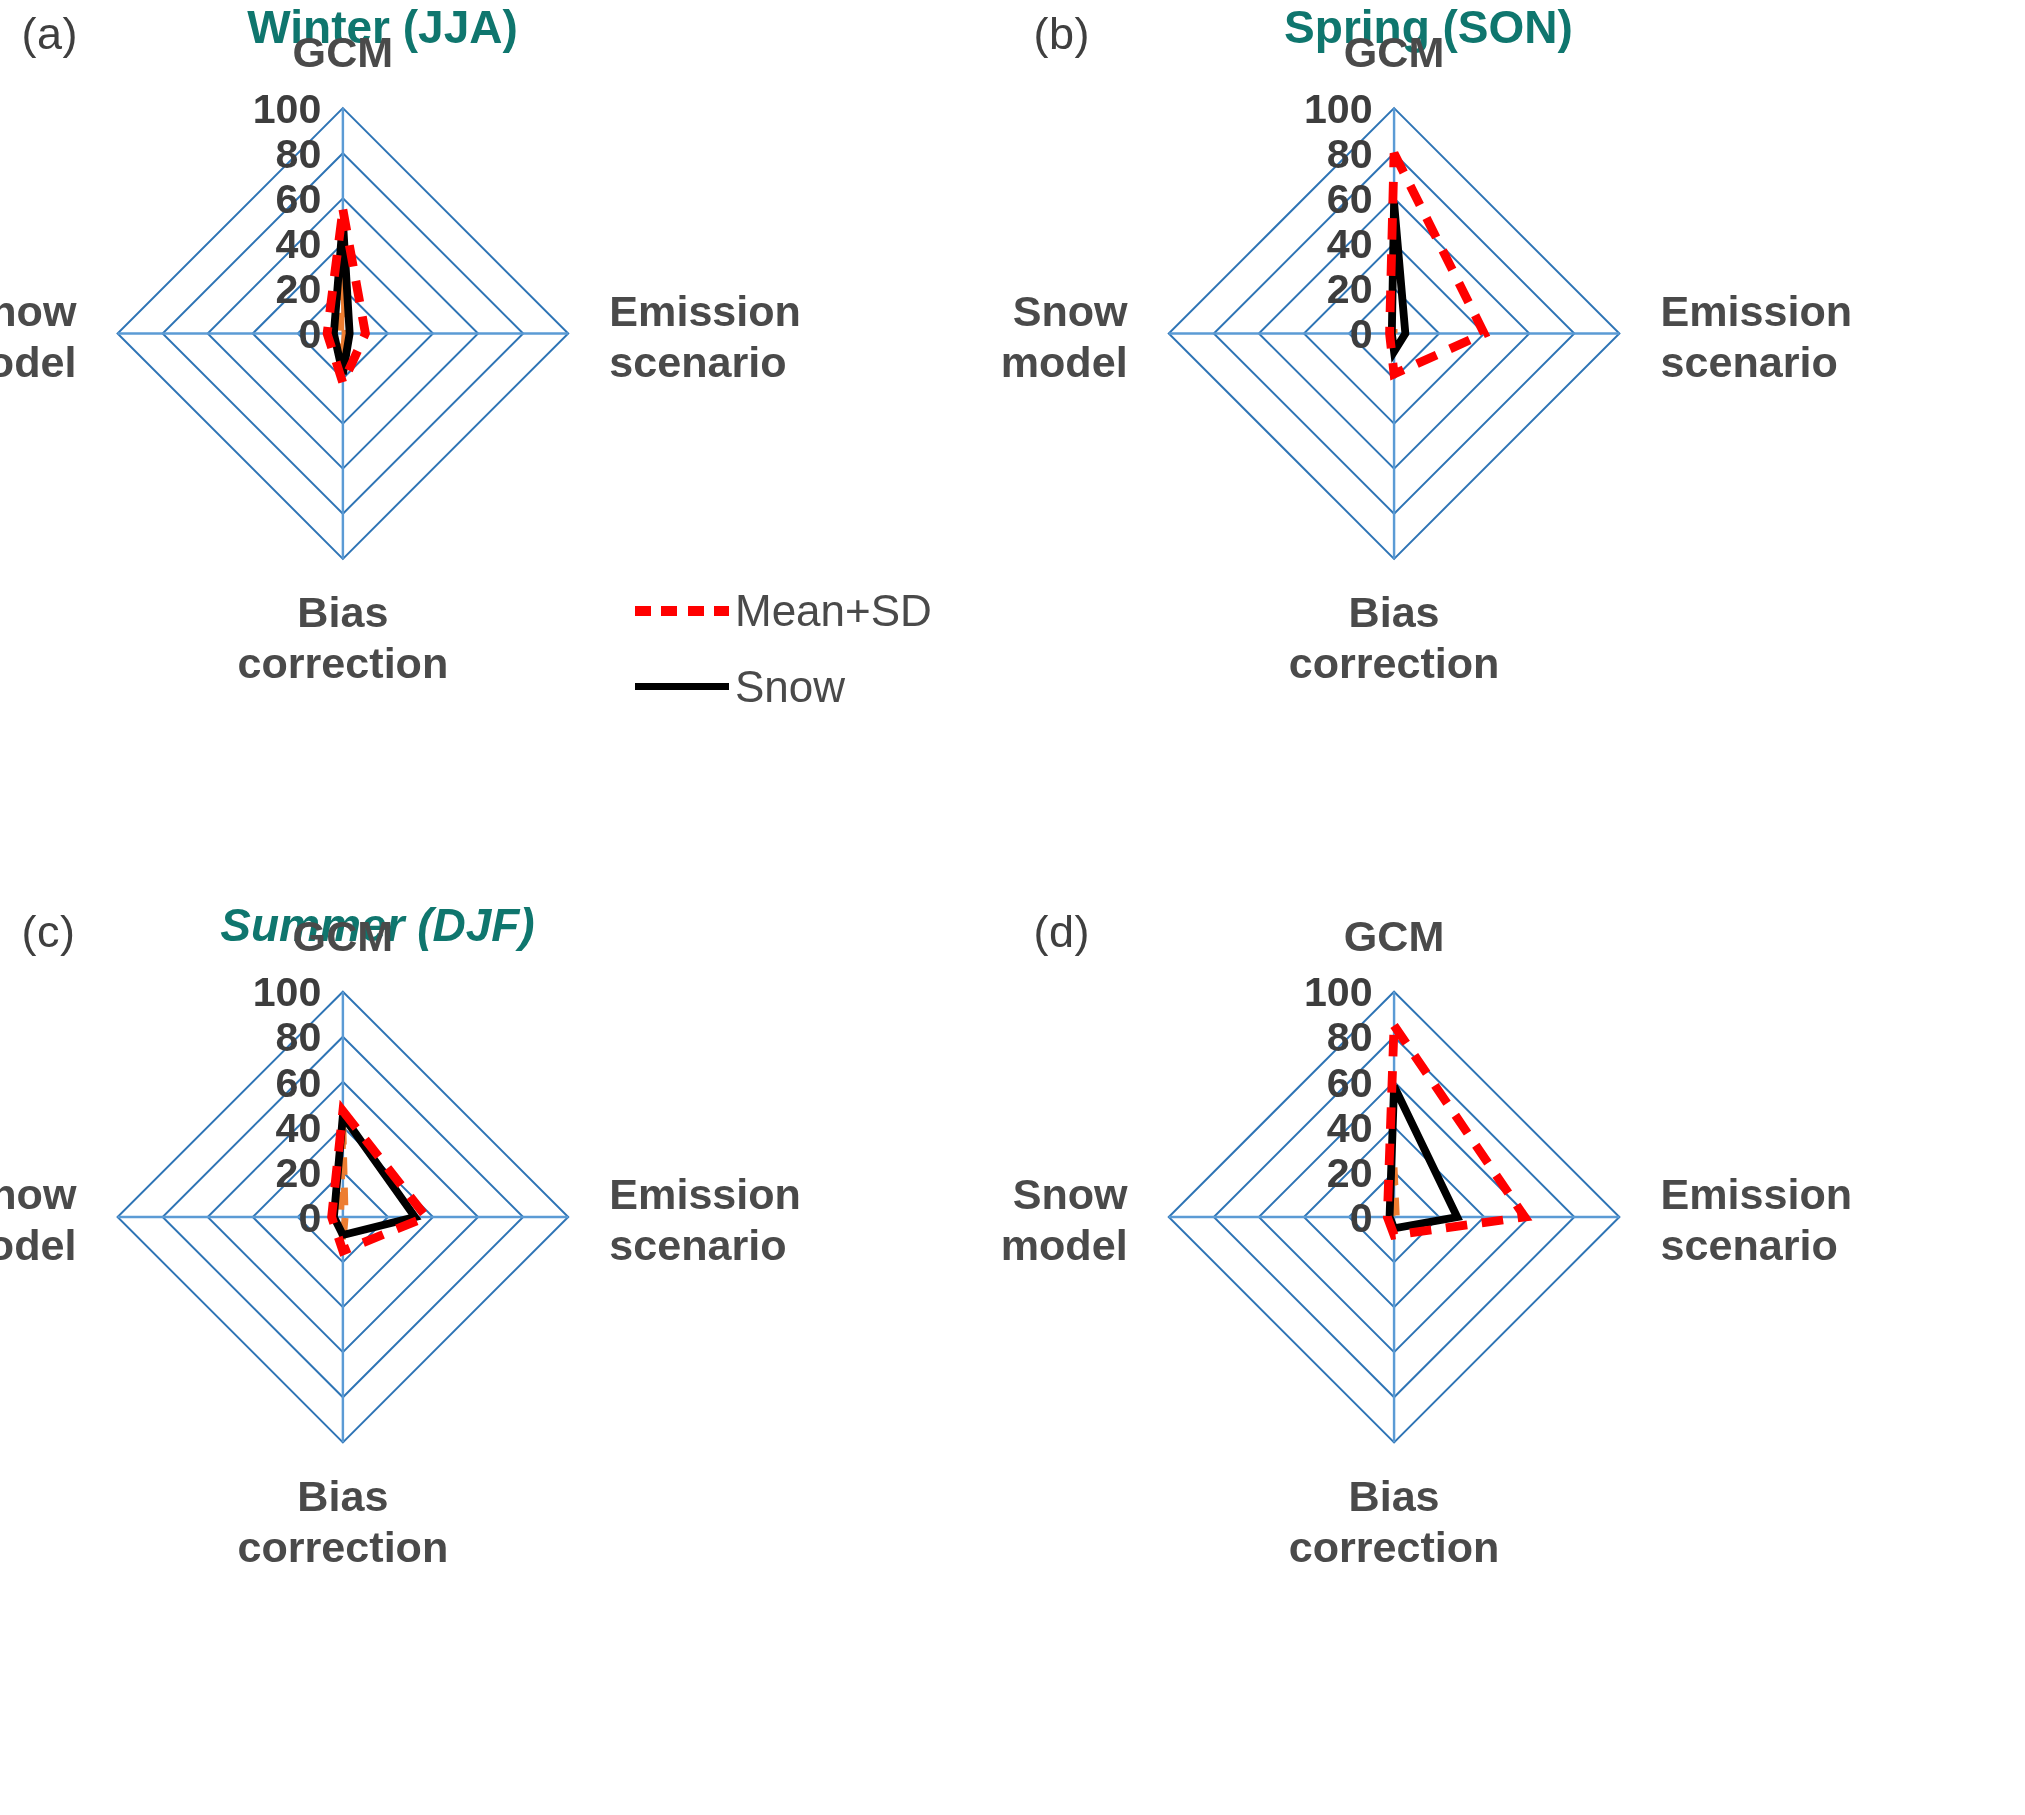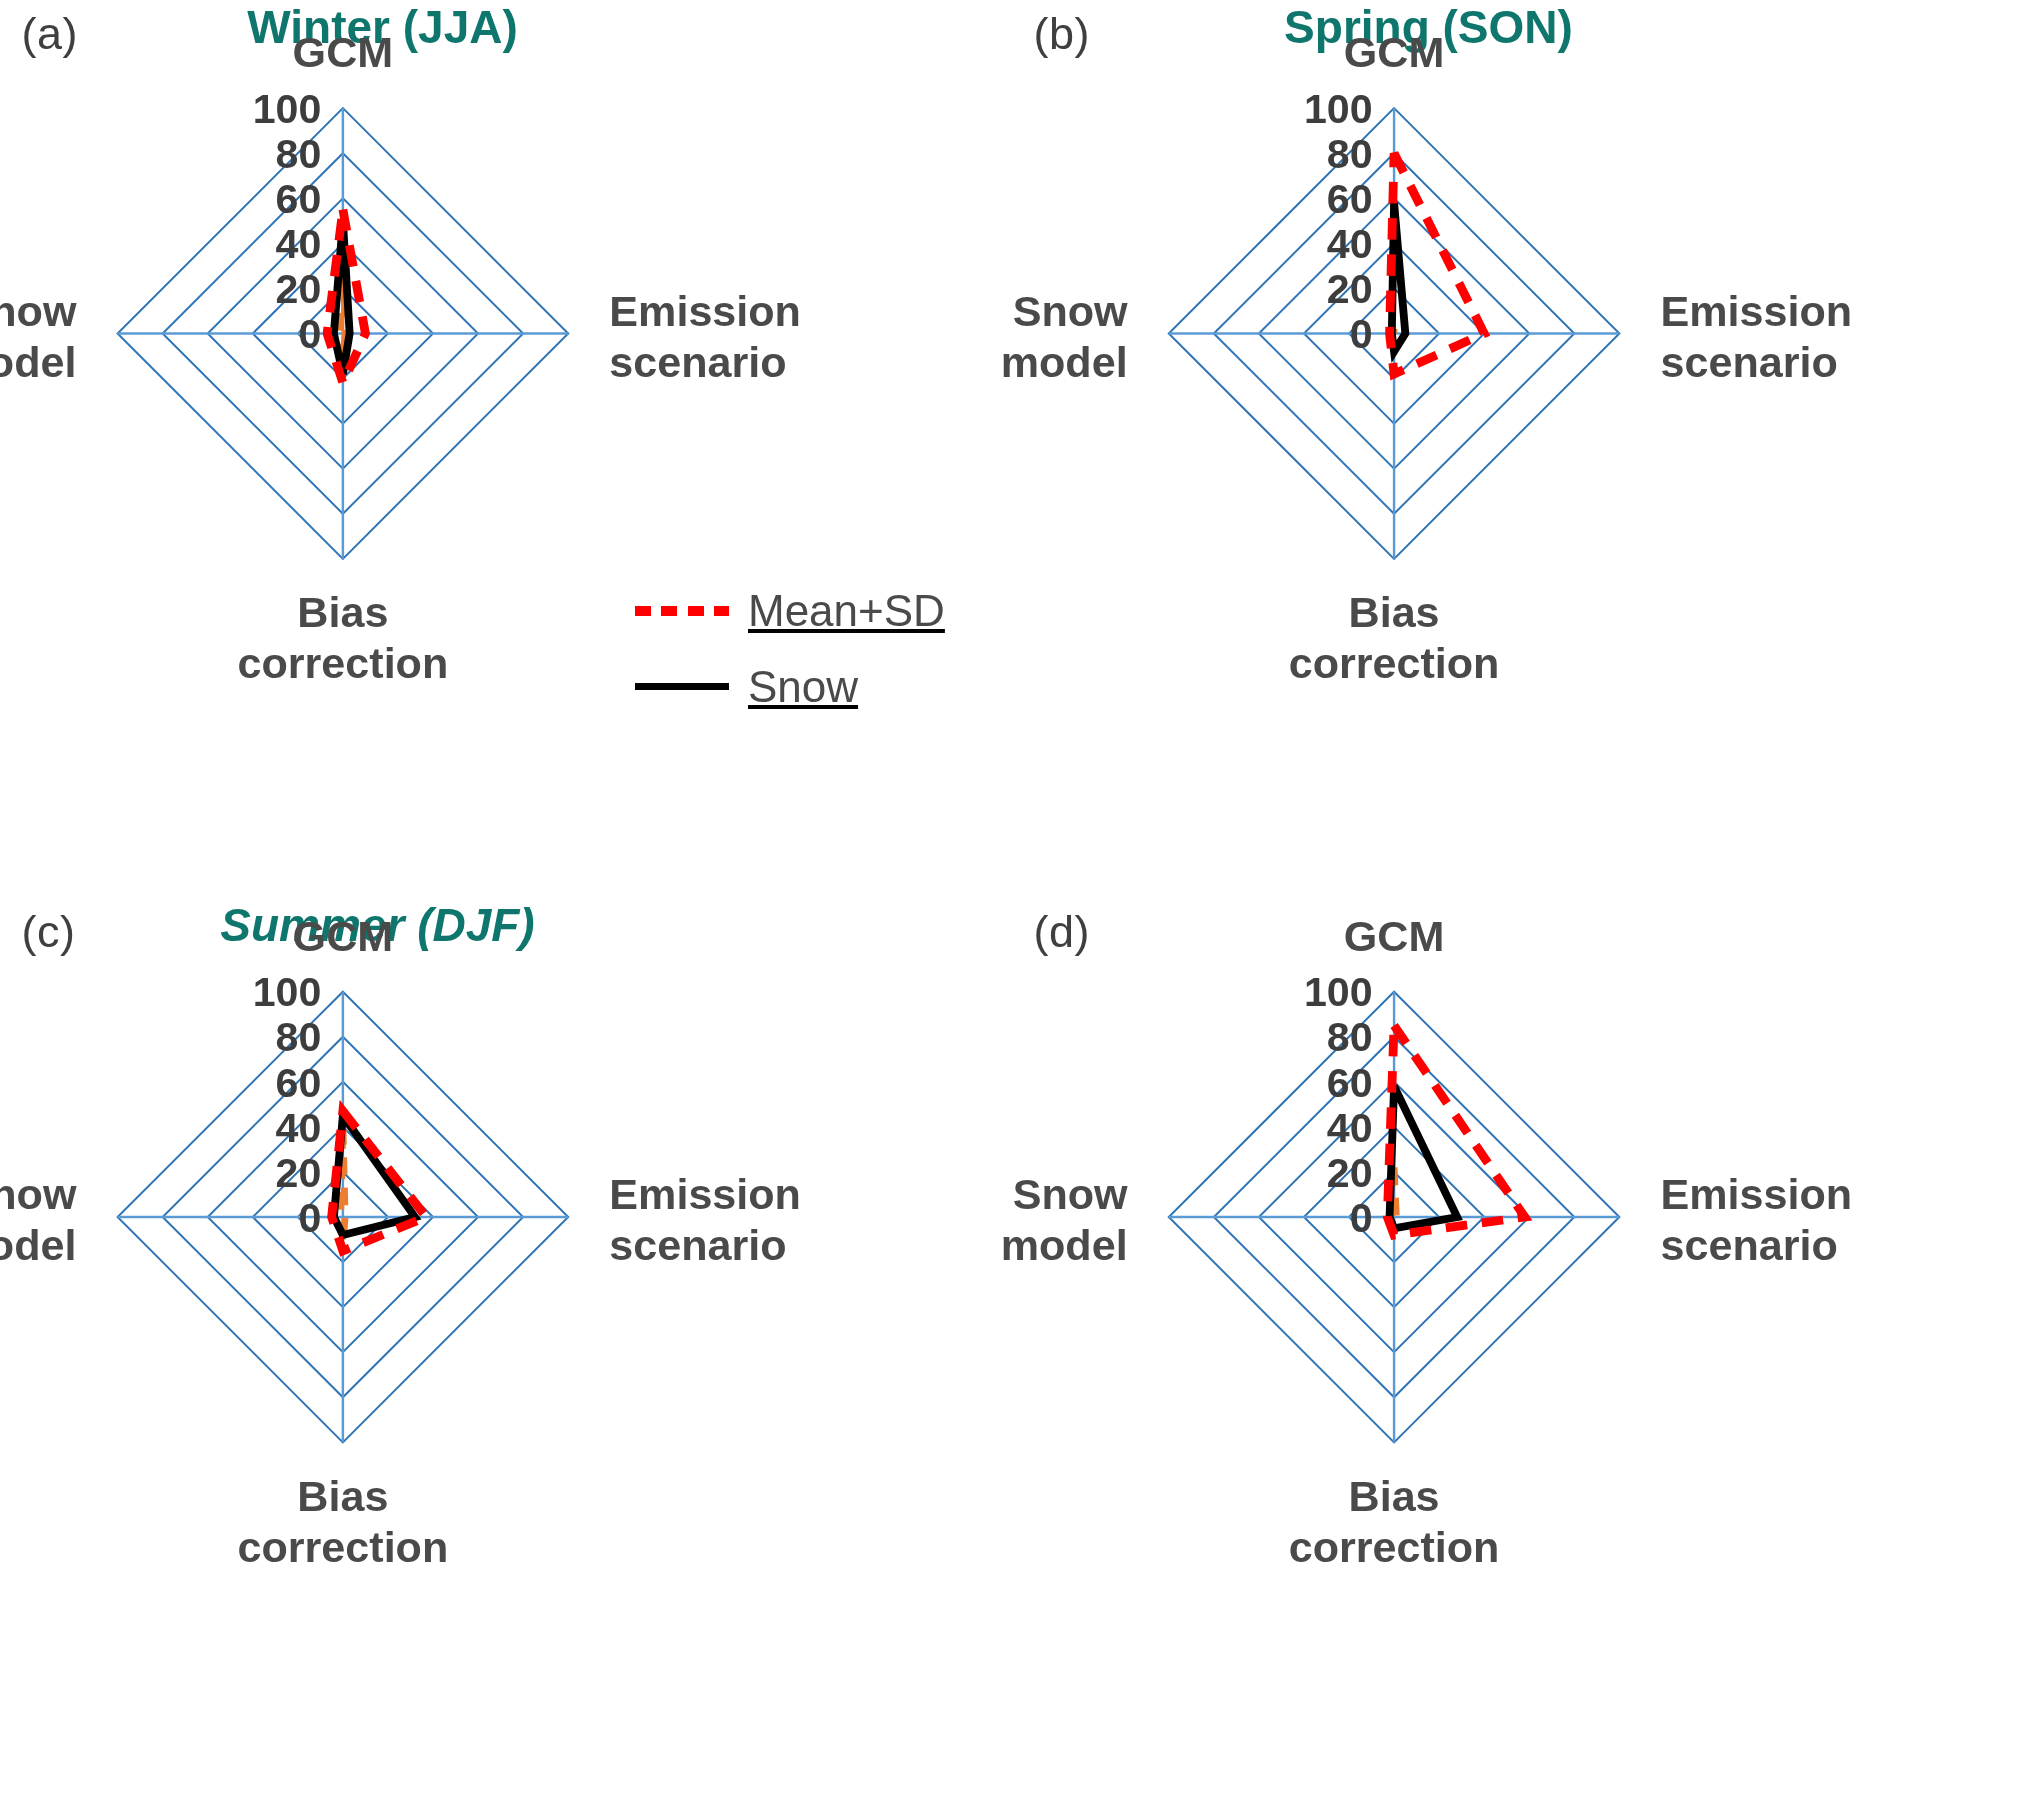--- a/index.html
+++ b/index.html
@@ -88,22 +88,21 @@
   }
   .legend {
     position: absolute;
     display: flex;
     flex-direction: column;
     gap: 25.5px;
   }
   .legend-row {
     display: flex;
     align-items: center;
-    gap: 19px;
-    text-decoration: underline;
+    gap: 6px;
   }
   .legend-swatch { width: 94px; height: 9.8px; flex: none; }
   .legend-swatch.dashed-red {
     background: repeating-linear-gradient(to right, #ff0000 0 15.7px, transparent 15.7px 26.5px);
     height: 9.8px;
   }
   .legend-swatch.solid-black { background: #000000; height: 7.8px; }
   .legend-swatch.dashed-orange {
     background: repeating-linear-gradient(to right, #ed7d31 0 14.7px, transparent 14.7px 25.5px);
     height: 8.8px;

